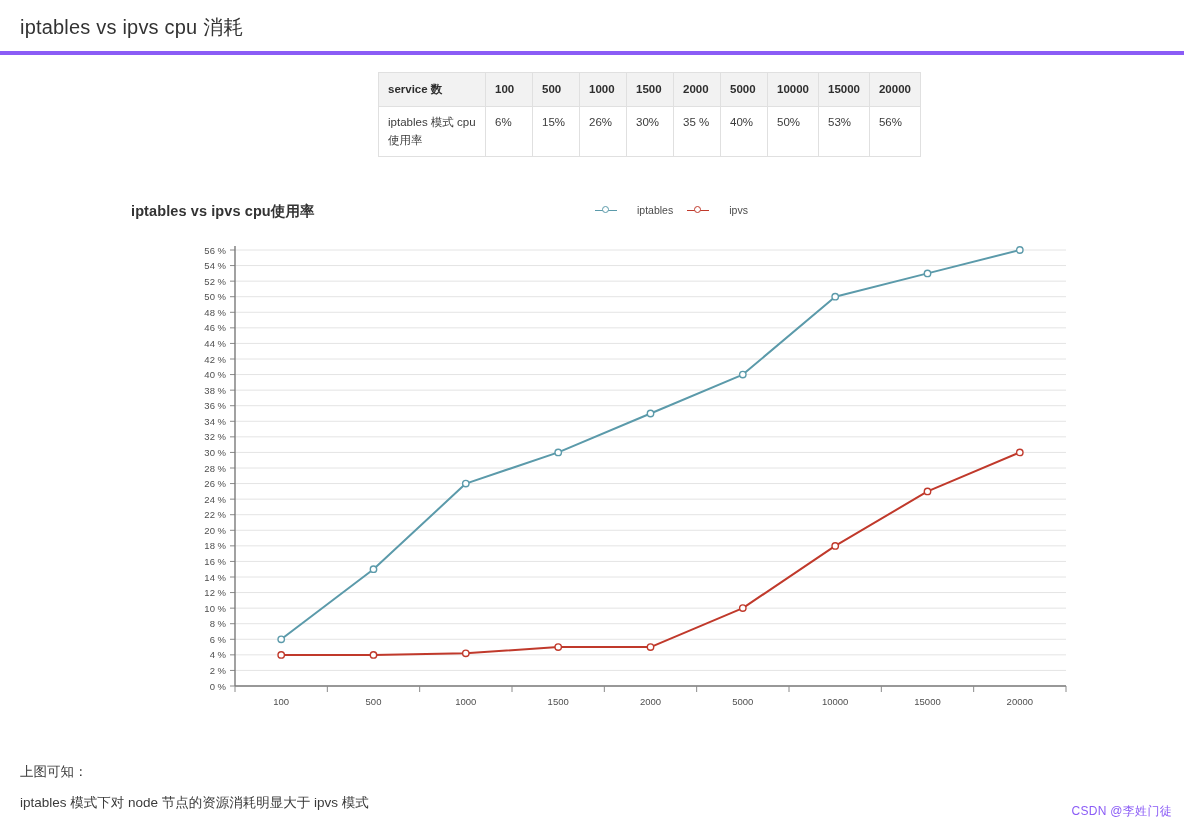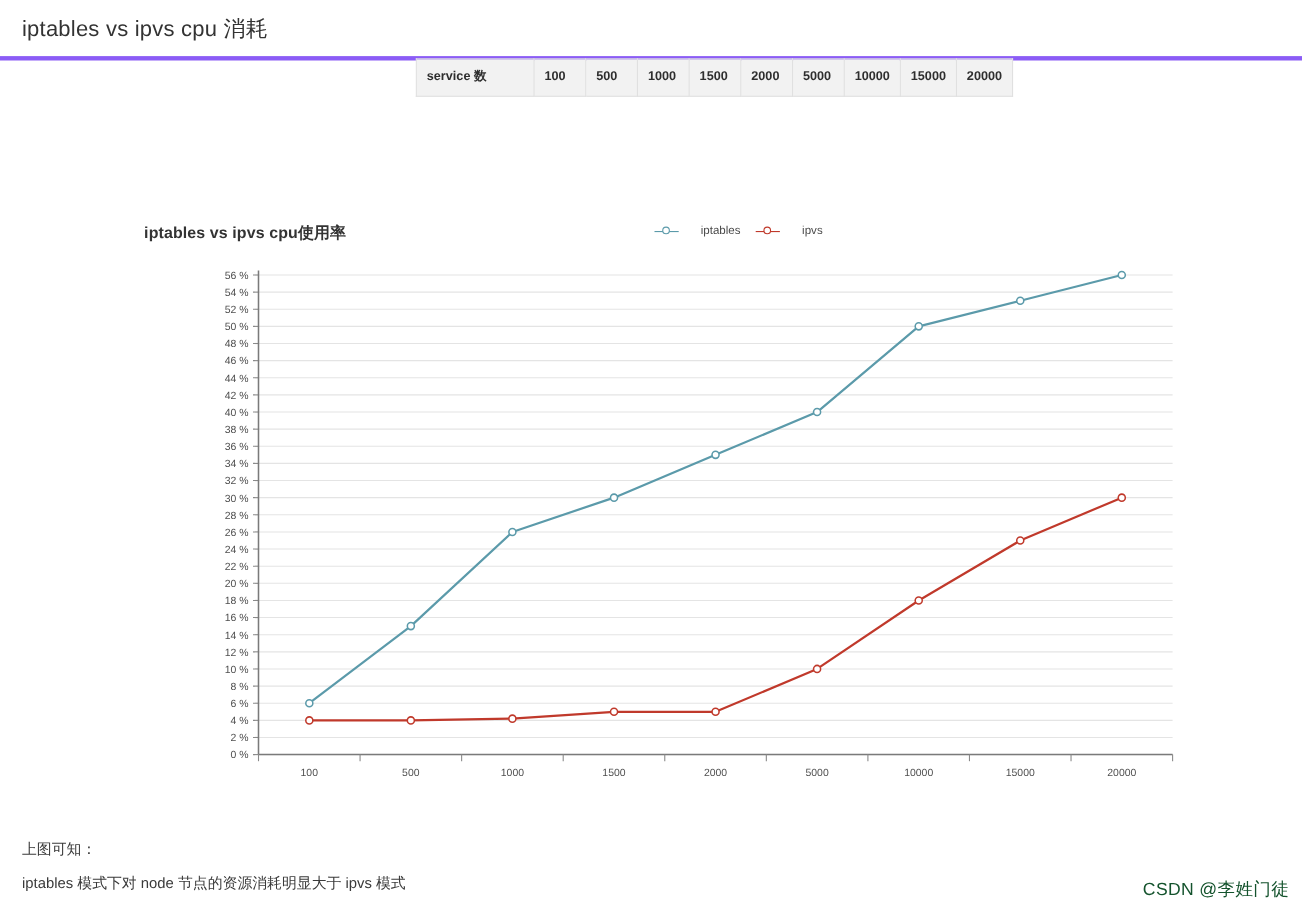--- a/index.html
+++ b/index.html
@@ -26,21 +26,21 @@
     font-weight: 400;
     color: #333333;
     letter-spacing: .2px;
     line-height: 1.1;
   }
 
   
   .table-wrap {
     position: absolute;
     left: 378px;
-    top: 53px;
+    top: 72px;
     border-radius: 27px;
   }
   table.data-table {
     border-collapse: collapse;
     font-size: 11.5px;
     color: #3b3b3b;
   }
   table.data-table th,
   table.data-table td {
     border: 1px solid #e0e0e0;
@@ -147,22 +147,22 @@
     color: #3a3a3a;
     line-height: 1.1;
   }
   .footer-text p {
     margin: 12px 0 16px 0;
   }
   .watermark {
     position: absolute;
     right: 12px;
     bottom: 6px;
-    font-size: 16px;
-    color: #14532d;
+    font-size: 12px;
+    color: #8b5cf6;
     letter-spacing: .3px;
   }
 </style>
 </head>
 <body>
 
 <div class="page-header">
   <div class="page-title">iptables vs ipvs cpu 消耗</div>
 </div>
 
@@ -176,20 +176,32 @@
         <th class="col-num">1000</th>
         <th class="col-num">1500</th>
         <th class="col-num">2000</th>
         <th class="col-num">5000</th>
         <th class="col-num">10000</th>
         <th class="col-num">15000</th>
         <th class="col-num">20000</th>
       </tr>
     </thead>
     <tbody>
+      <tr>
+        <td class="row-label">iptables 模式 cpu 使用率</td>
+        <td>6%</td>
+        <td>15%</td>
+        <td>26%</td>
+        <td>30%</td>
+        <td>35 %</td>
+        <td>40%</td>
+        <td>50%</td>
+        <td>53%</td>
+        <td>56%</td>
+      </tr>
     </tbody>
   </table>
 </div>
 
 <div class="chart-block">
 
   <div class="chart-title">iptables vs ipvs cpu使用率</div>
 
   <div class="chart-legend">
     <div class="legend-item legend-iptables">

